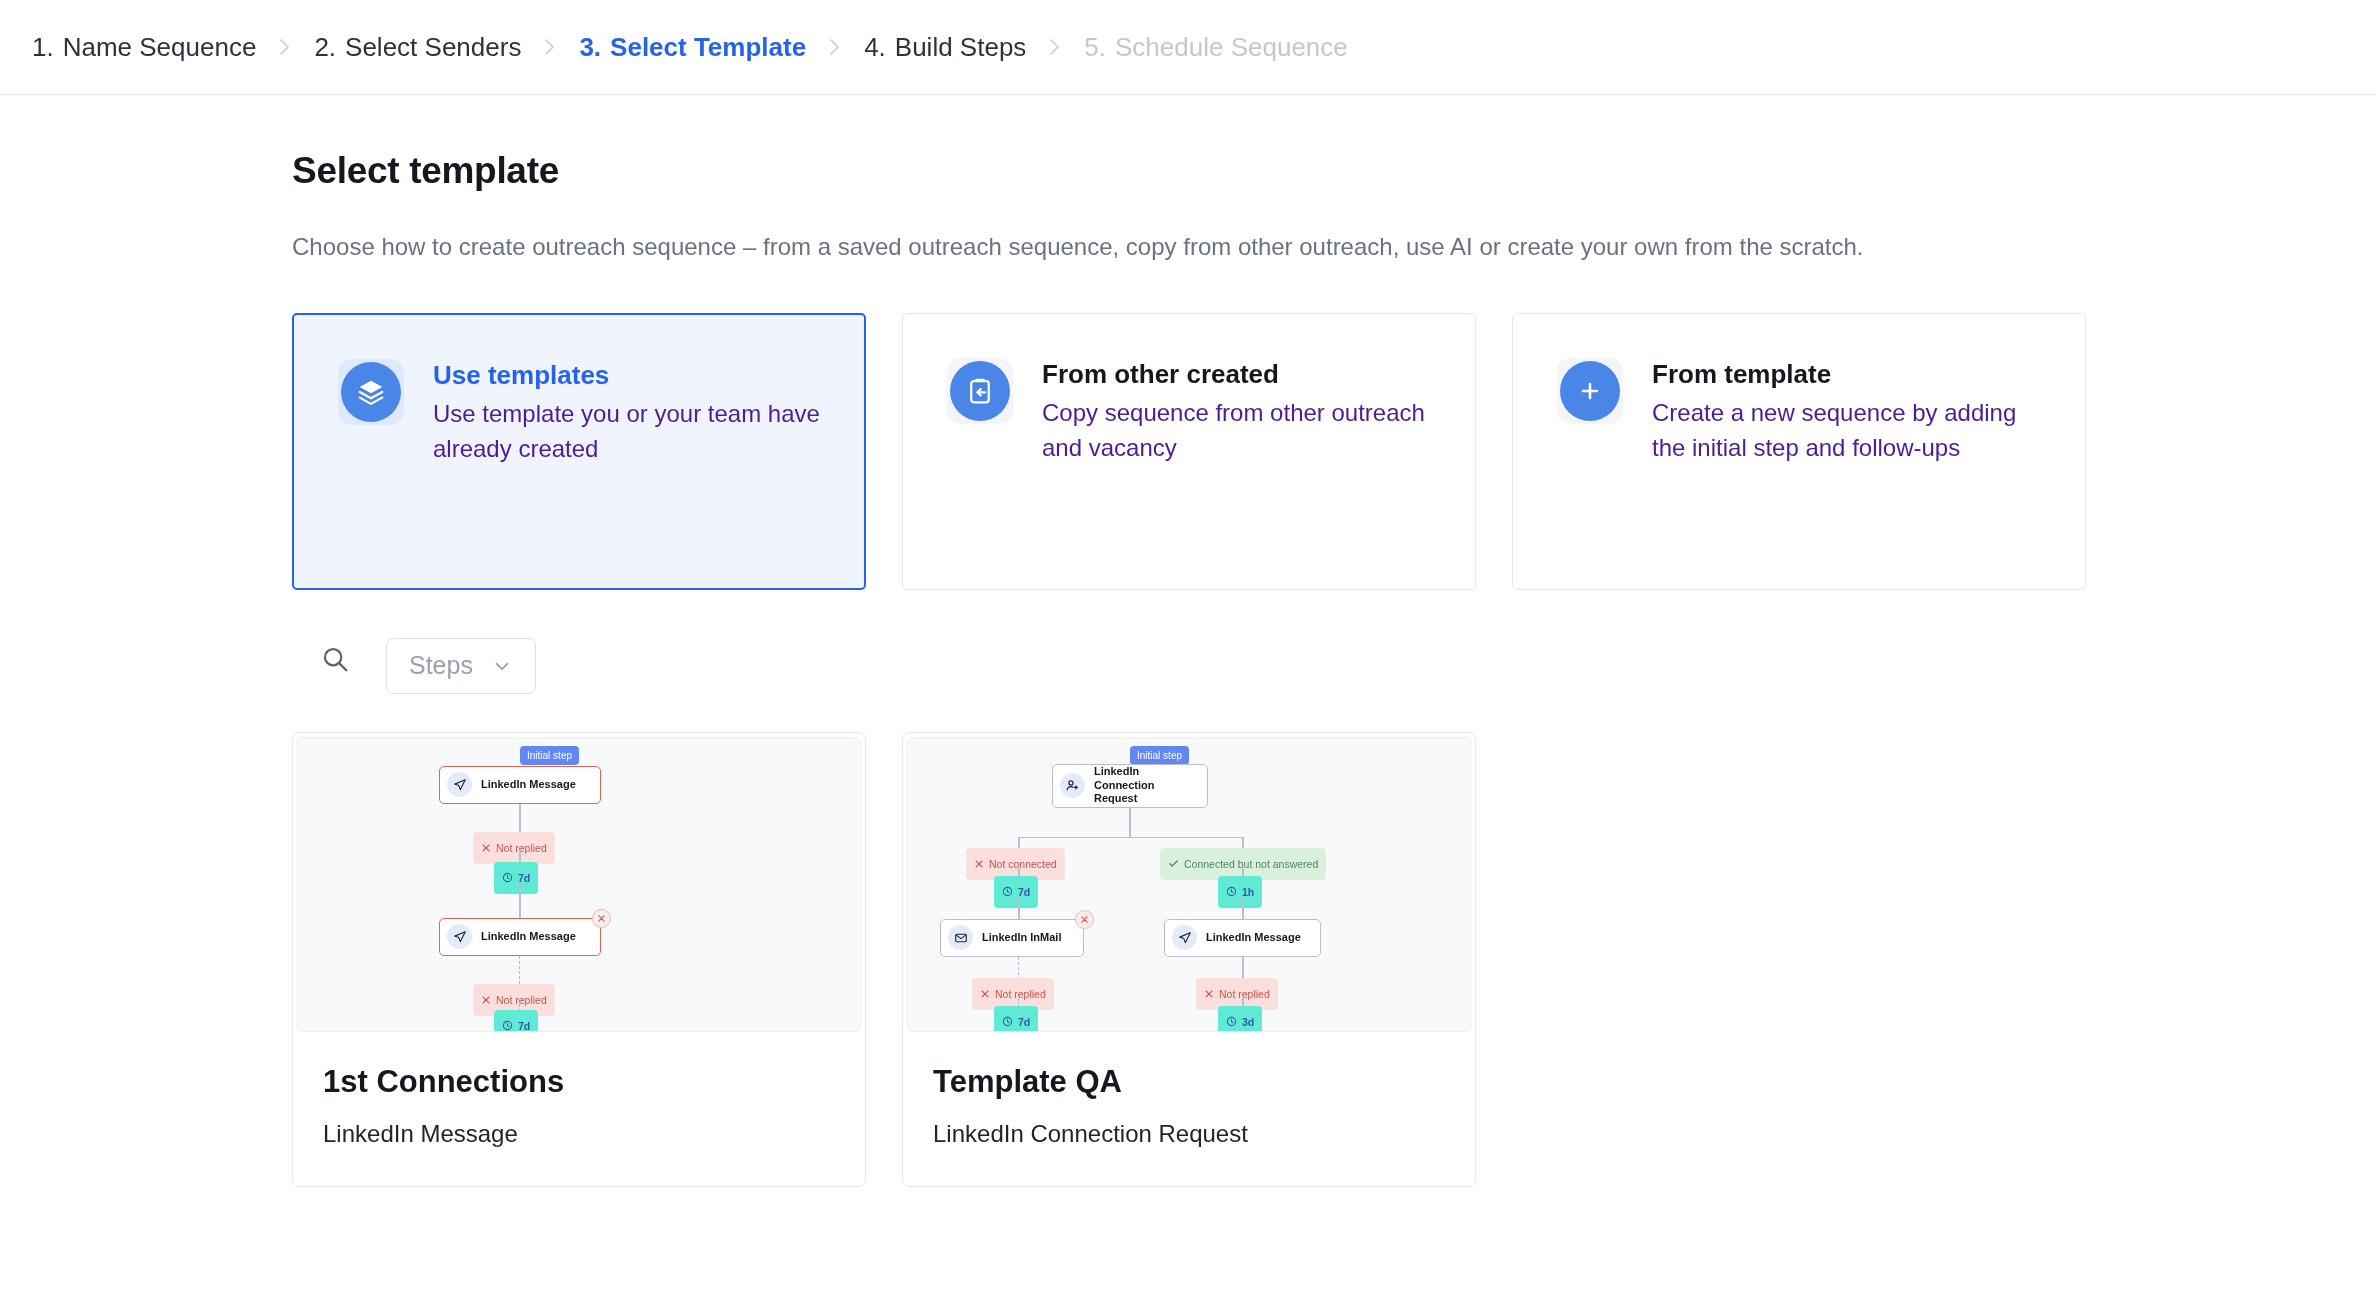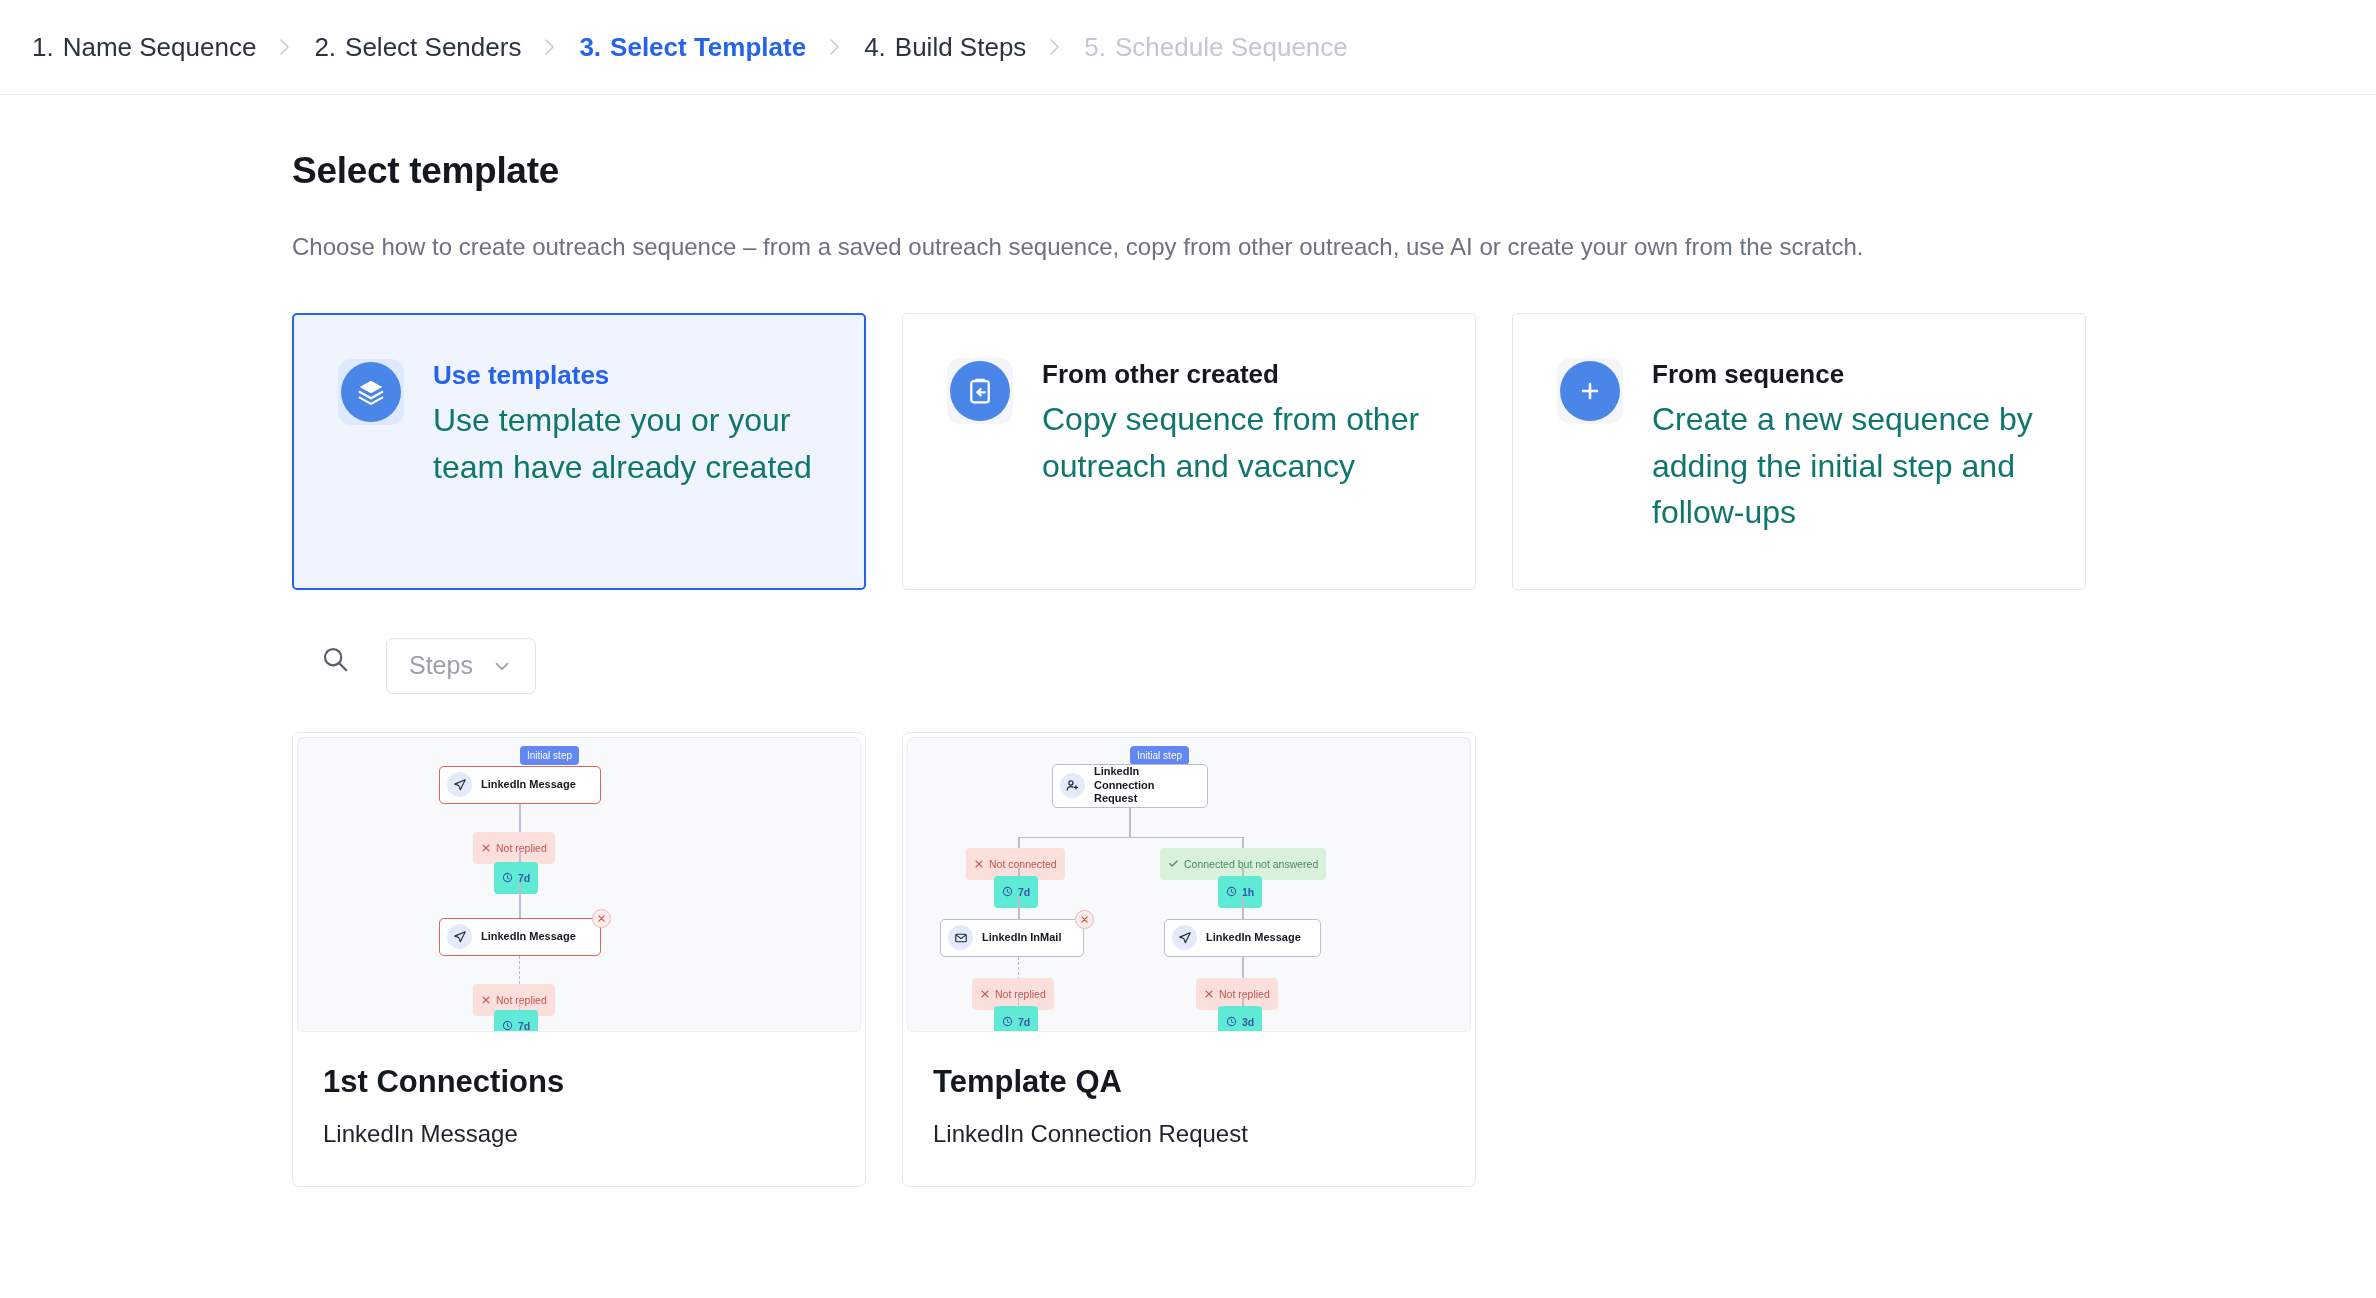--- a/index.html
+++ b/index.html
@@ -80,21 +80,21 @@
     display: flex; align-items: center; justify-content: center;
     color: #fff;
   }
   .opt-text { margin-left: 29px; padding-top: 2px; }
   .opt-title {
     font-size: 26px; font-weight: 700; margin: 0 0 8px 0;
     color: #14181f; line-height: 1.1;
   }
   .opt-card.selected .opt-title { color: #2563eb; }
   .opt-sub {
-    font-size: 32px; line-height: 1.45; color: #0f766e;
+    font-size: 24px; line-height: 1.45; color: #4c1d95;
     max-width: 390px;
   }
 
   
   .filter-row {
     display: flex; 
     margin: 48px 0 38px 22px;
   }
   .search-btn {
     width: 42px; height: 42px;
@@ -290,21 +290,21 @@
 
     <div class="opt-card">
       <div class="opt-icon-wrap">
         <div class="opt-icon">
           <svg width="28" height="28" viewBox="0 0 24 24" fill="none" stroke="currentColor" stroke-width="2.2" stroke-linecap="round">
             <path d="M12 6v12M6 12h12"></path>
           </svg>
         </div>
       </div>
       <div class="opt-text">
-        <div class="opt-title">From sequence</div>
+        <div class="opt-title">From template</div>
         <div class="opt-sub">Create a new sequence by adding the initial step and follow-ups</div>
       </div>
     </div>
 
   </div>
 
   <div class="filter-row">
     <button class="search-btn">
       <svg width="30" height="30" viewBox="0 0 24 24" fill="none" stroke="currentColor" stroke-width="1.8" stroke-linecap="round">
         <circle cx="10.5" cy="10.5" r="6.5"></circle>

